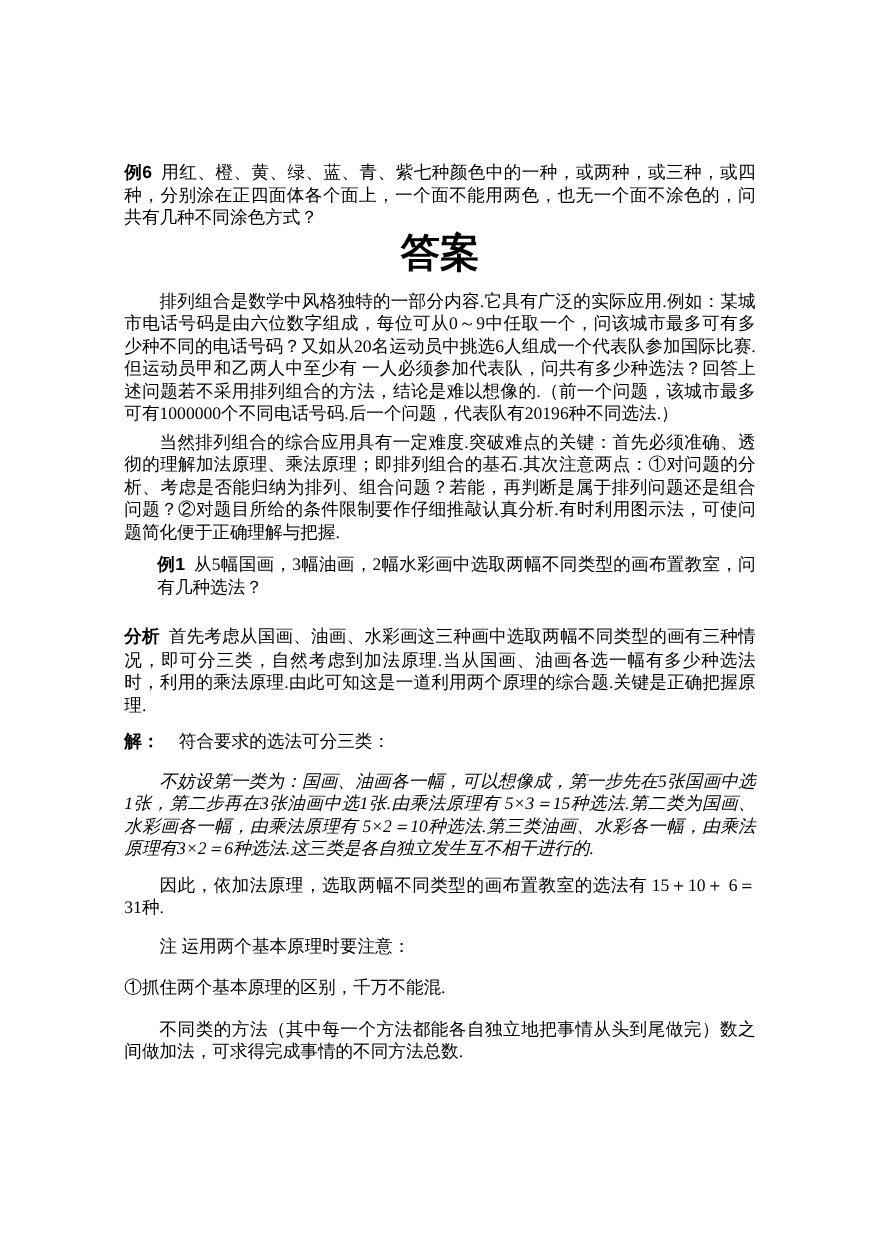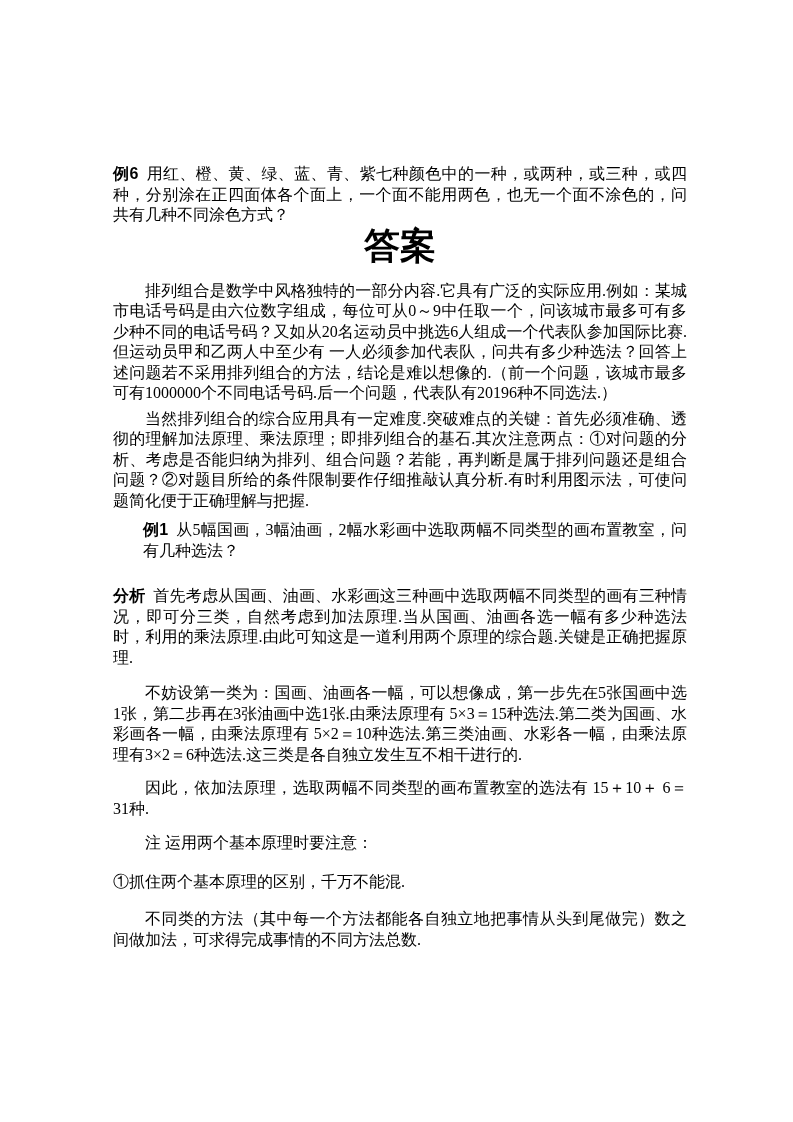--- a/index.html
+++ b/index.html
@@ -9,21 +9,21 @@
     width: 793px;
     height: 1122px;
     background: #ffffff;
     color: #000000;
     font-family: "Liberation Serif", "DejaVu Serif", serif;
     overflow: hidden;
   }
   .content {
     position: absolute;
     left: 113px;
-    top: 164px;
+    top: 148px;
     width: 574px;
     font-size: 16px;
     line-height: 20.5px;
     text-align: justify;
   }
   .doc-title {
     text-align: center;
     font-weight: bold;
     font-size: 36px;
     line-height: 40px;
@@ -44,21 +44,21 @@
   }
   .lead-wide { padding-right: 1.1em; }
   .ind { text-indent: 2em; }
   .u { }
   .p-ex6    { margin-top: 0; }
   .p-intro1 { margin-top: 15px; }
   .p-intro2 { margin-top: 5px; }
   .p-ex1    { margin-top: 9px; margin-left: 30px; }
   .p-analysis { margin-top: 25px; }
   .p-sol    { margin-top: 13px; }
-  .p-sol1   { margin-top: 15px; }
+  .p-sol1   { margin-top: 15px; font-style: italic; }
   .p-sol2   { margin-top: 13px; }
   .p-note   { margin-top: 14px; }
   .p-note1  { margin-top: 18px; }
   .p-note2  { margin-top: 17px; }
 </style>
 </head>
 <body>
 
 <div class="page">
   <div class="content">
@@ -69,20 +69,21 @@
 
 
     <p class="p-intro1 ind">排列组合是数学中风格独特的一部分内容.它具有广泛的实际应用.例如：某城市电话号码是由六位数字组成，每位可从0～9中任取一个，问该城市最多可有多少种不同的电话号码？又如从20名运动员中挑选6人组成一个代表队参加国际比赛.但运动员甲和乙两人中至少有 一人必须参加代表队，问共有多少种选法？回答上述问题若不采用排列组合的方法，结论是难以想像的.（前一个问题，该城市最多可有1000000个不同电话号码.后一个问题，代表队有20196种不同选法.）</p>
 
     <p class="p-intro2 ind">当然排列组合的综合应用具有一定难度.突破难点的关键：首先必须准确、透彻的理解加法原理、乘法原理；即排列组合的基石.其次注意两点：①对问题的分析、考虑是否能归纳为排列、组合问题？若能，再判断是属于排列问题还是组合问题？②对题目所给的条件限制要作仔细推敲认真分析.有时利用图示法，可使问题简化便于正确理解与把握.</p>
 
     <p class="p-ex1"><b class="lead">例1</b><span>从5幅国画，3幅油画，2幅水彩画中选取两幅不同类型的画布置教室，问有几种选法？</span></p>
 
     <p class="p-analysis"><b class="lead">分析</b><span>首先考虑从国画、油画、水彩画这三种画中选取两幅不同类型的画有三种情况，即可分三类，自然考虑到加法原理.当从国画、油画各选一幅有多少种选法时，利用的乘法原理.由此可知这是一道利用两个原理的综合题.关键是正确把握原理.</span></p>
 
+    <p class="p-sol"><b class="lead lead-wide">解：</b><span>符合要求的选法可分三类：</span></p>
 
     <p class="p-sol1 ind">不妨设第一类为：国画、油画各一幅，可以想像成，第一步先在5张国画中选1张，第二步再在3张油画中选1张.由乘法原理有 5×3＝15种选法.第二类为国画、水彩画各一幅，由乘法原理有 5×2＝10种选法.第三类油画、水彩各一幅，由乘法原理有3×2＝6种选法.这三类是各自独立发生互不相干进行的.</p>
 
     <p class="p-sol2 ind">因此，依加法原理，选取两幅不同类型的画布置教室的选法有 15＋10＋ 6＝31种.</p>
 
     <p class="p-note ind">注 运用两个基本原理时要注意：</p>
 
     <p class="p-note1">①抓住两个基本原理的区别，千万不能混.</p>
 
     <p class="p-note2 ind"><span class="u">不同类的方法</span><span>（其中每一个方法都能各自独立地把事情从头到尾做完）数之间做加法，可求得完成事情的不同方法总数.</span></p>

